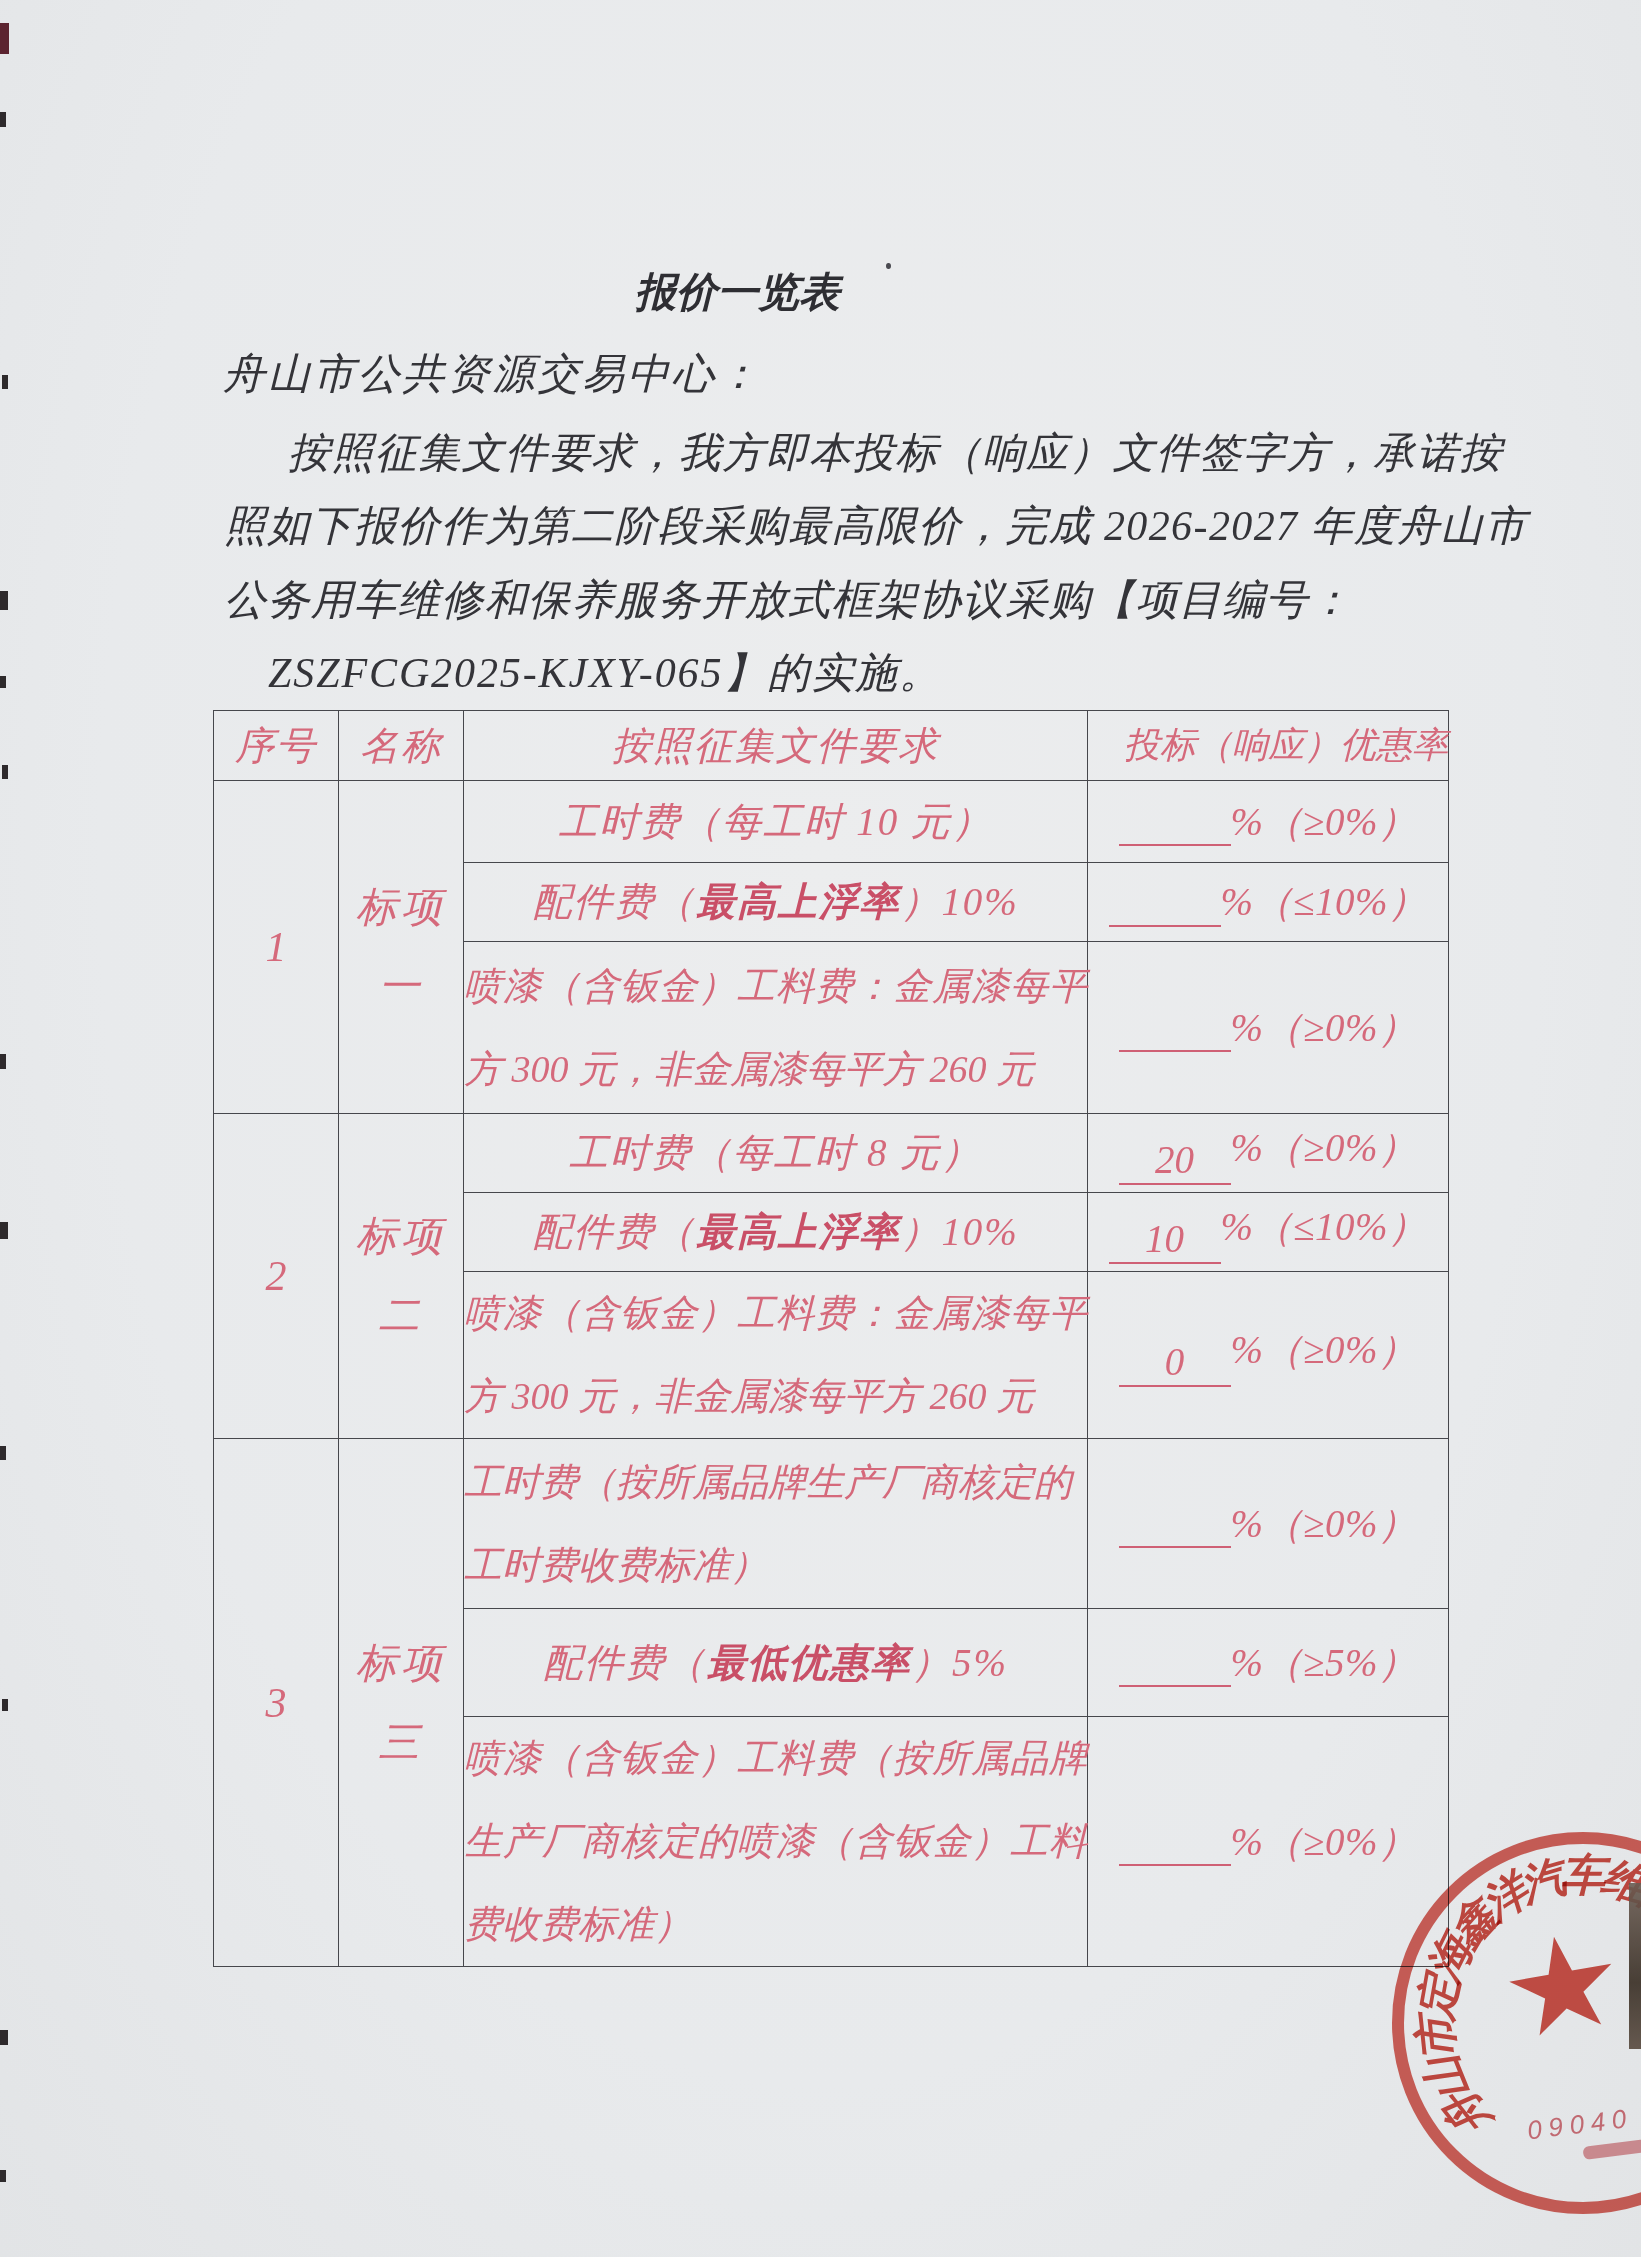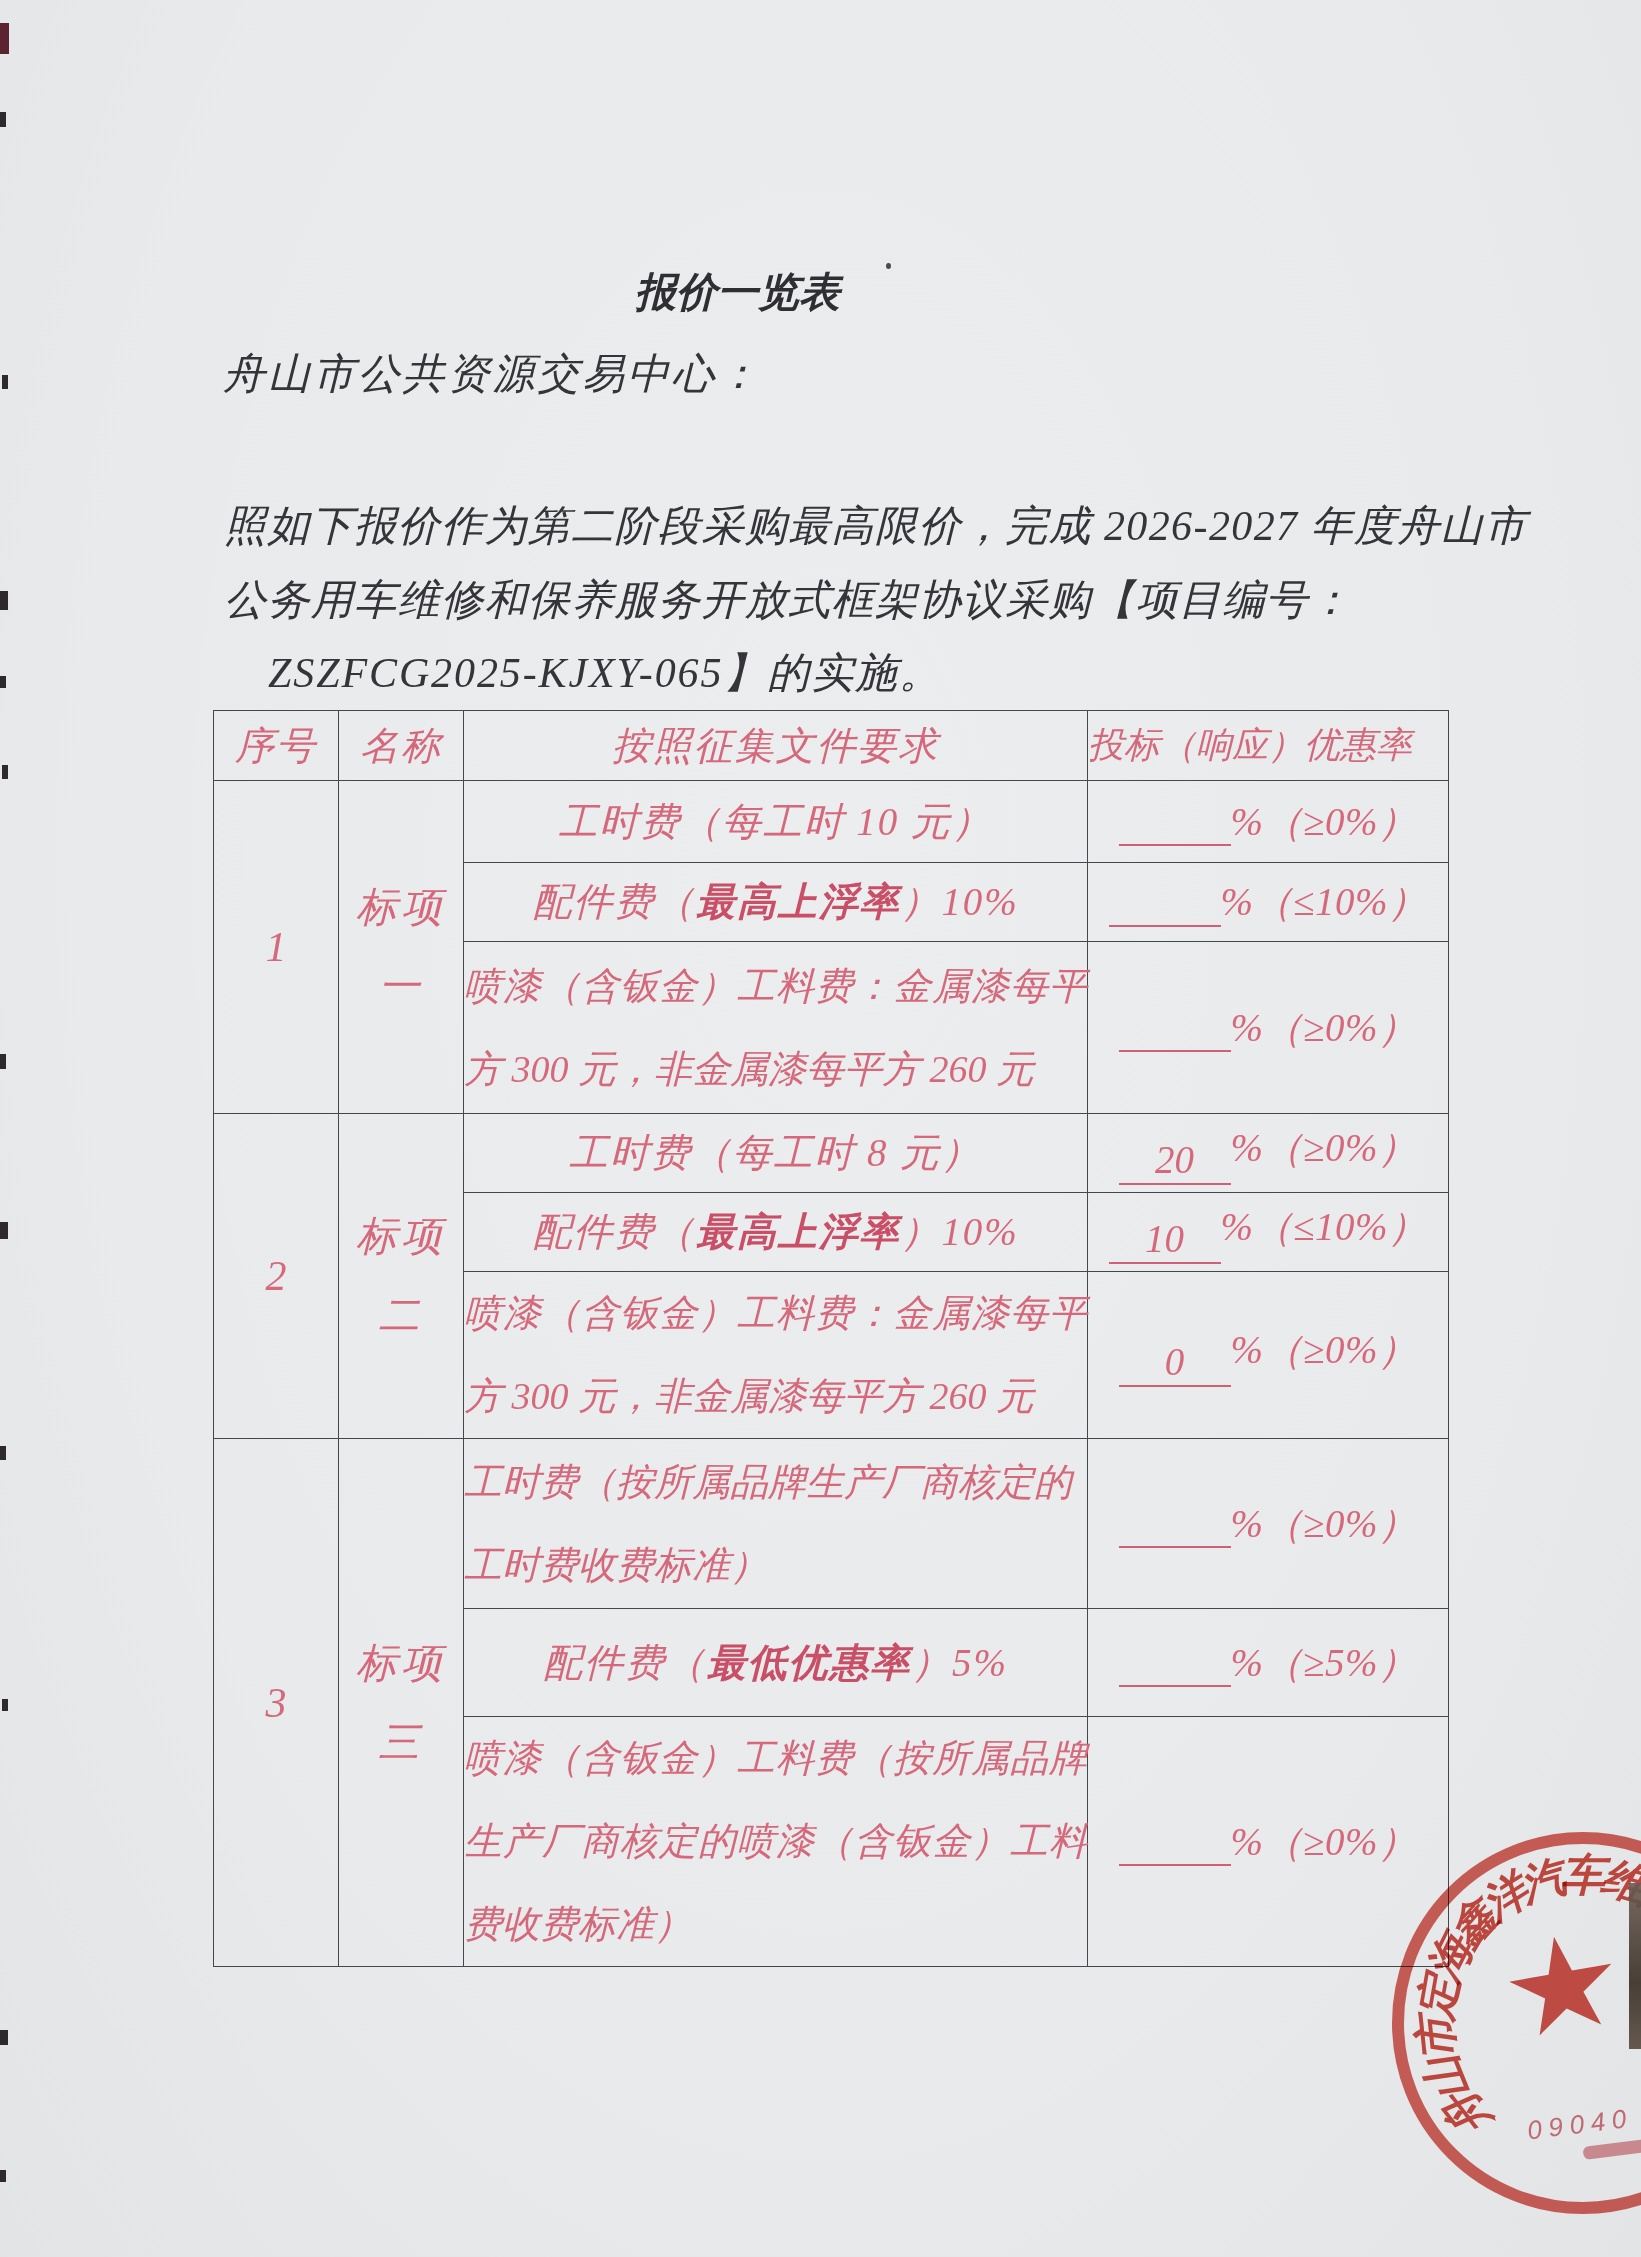--- a/index.html
+++ b/index.html
@@ -17,21 +17,21 @@
   .para-line{position:absolute;left:224px;font-size:42px;color:#343439;letter-spacing:1.4px;white-space:nowrap;}
   .para-1{top:425px;text-indent:64px;}
   .para-2{top:498px;}
   .para-3{top:572px;}
   .para-4{top:645px;letter-spacing:1.9px;margin-left:44px;}
   
   table.quote{position:absolute;left:213px;top:710px;width:1234px;border-collapse:collapse;table-layout:fixed;}
   table.quote td{border:1.9px solid #46474c;color:#d5697b;vertical-align:middle;padding:0;}
   .col1{width:125px;} .col2{width:125px;} .col3{width:624px;} .col4{width:361px;}
   td.hd{text-align:center;font-size:39px;letter-spacing:1.9px;}
-  td.hd4{text-align:left;font-size:36px;letter-spacing:0;}
+  td.hd4{text-align:right;font-size:36px;letter-spacing:0;}
   td.seq{text-align:center;font-size:42px;}
   td.nm{text-align:center;font-size:41px;letter-spacing:3.9px;line-height:79px;margin-left:34px;}
   td.nm span{display:block;}
   td.c3{padding:0 14.5px;font-size:39px;}
   td.c3.cen{text-align:center;letter-spacing:1.9px;}
   td.c3.jus{text-align:justify;font-size:38px;line-height:83px;letter-spacing:0;}
   td.c3.cwrap{text-align:left;font-size:38px;line-height:83px;letter-spacing:0;}
   .b{font-weight:bold;color:#c94f67;}
   td.c4{text-align:center;font-size:39px;white-space:nowrap;}
   .uline{display:inline-block;width:112px;height:48px;line-height:50px;border-bottom:2.9px solid #cf6075;
@@ -57,20 +57,21 @@
 </head>
 <body>
 
 <div class="page">
 
   <div class="doc-title">报价一览表</div>
   <div class="title-dot"></div>
 
   <div class="addressee">舟山市公共资源交易中心：</div>
 
+  <div class="para-line para-1">按照征集文件要求，我方即本投标（响应）文件签字方，承诺按</div>
   <div class="para-line para-2">照如下报价作为第二阶段采购最高限价，完成 2026-2027 年度舟山市</div>
   <div class="para-line para-3">公务用车维修和保养服务开放式框架协议采购【项目编号：</div>
   <div class="para-line para-4">ZSZFCG2025-KJXY-065】的实施。</div>
 
   <table class="quote">
     <colgroup>
         <col class="col1">
         <col class="col2">
         <col class="col3">
         <col class="col4">

